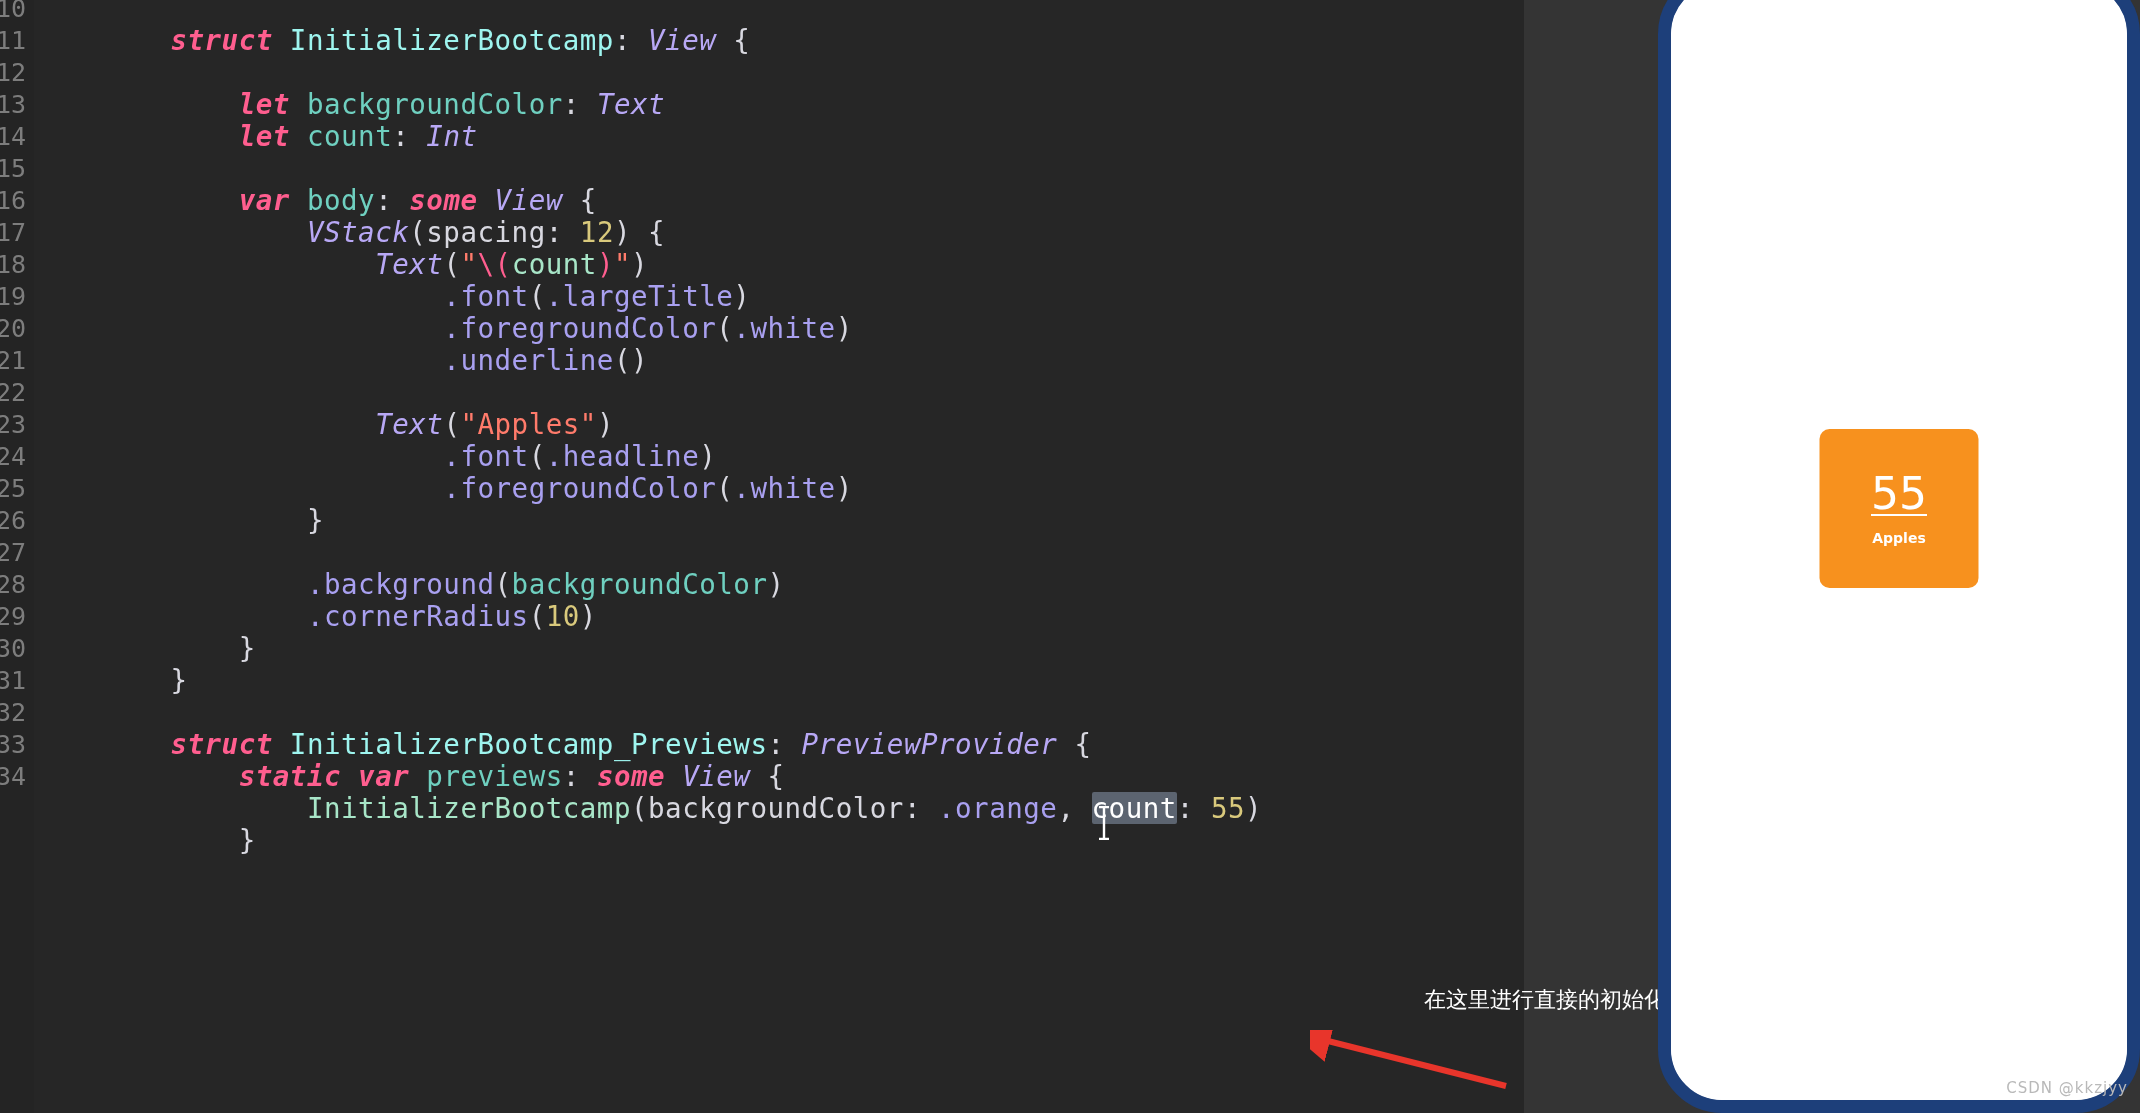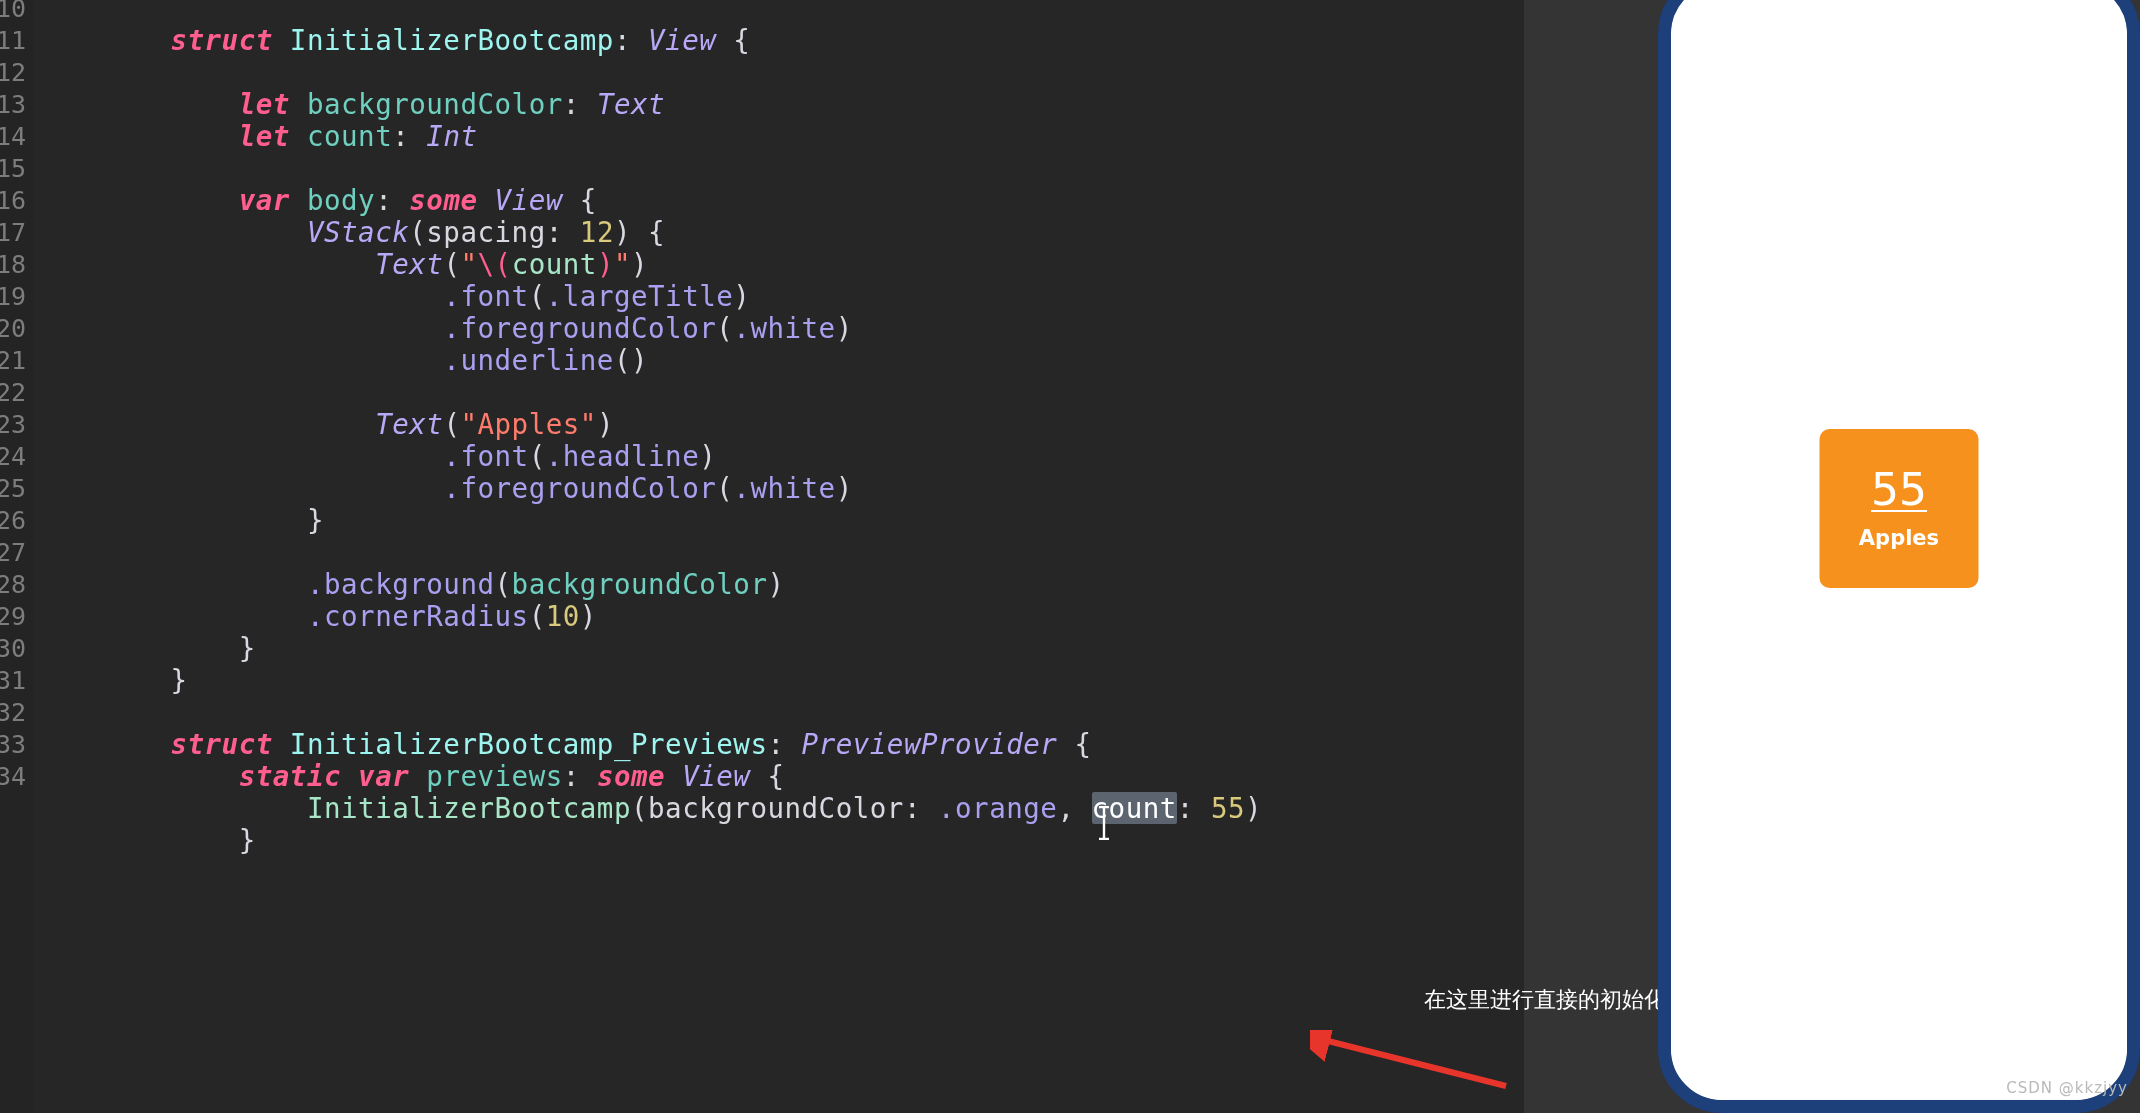--- a/index.html
+++ b/index.html
@@ -92,21 +92,21 @@
   }
   .card-count{
     font-family:"DejaVu Sans","Liberation Sans",sans-serif;
     font-size:44px;color:#ffffff;line-height:1;
     text-decoration:underline;
     text-underline-offset:5px;
     text-decoration-thickness:2px;
   }
   .card-label{
     font-family:"DejaVu Sans","Liberation Sans",sans-serif;
-    font-size:21px;font-weight:bold;color:#ffffff;
+    font-size:14px;font-weight:bold;color:#ffffff;
     margin-top:14px;
   }
 
   
   .watermark{
     position:absolute;right:12px;bottom:16px;
     font-family:"DejaVu Sans","Liberation Sans",sans-serif;
     font-size:15px;color:#b9b9b9;letter-spacing:1px;
   }
 

